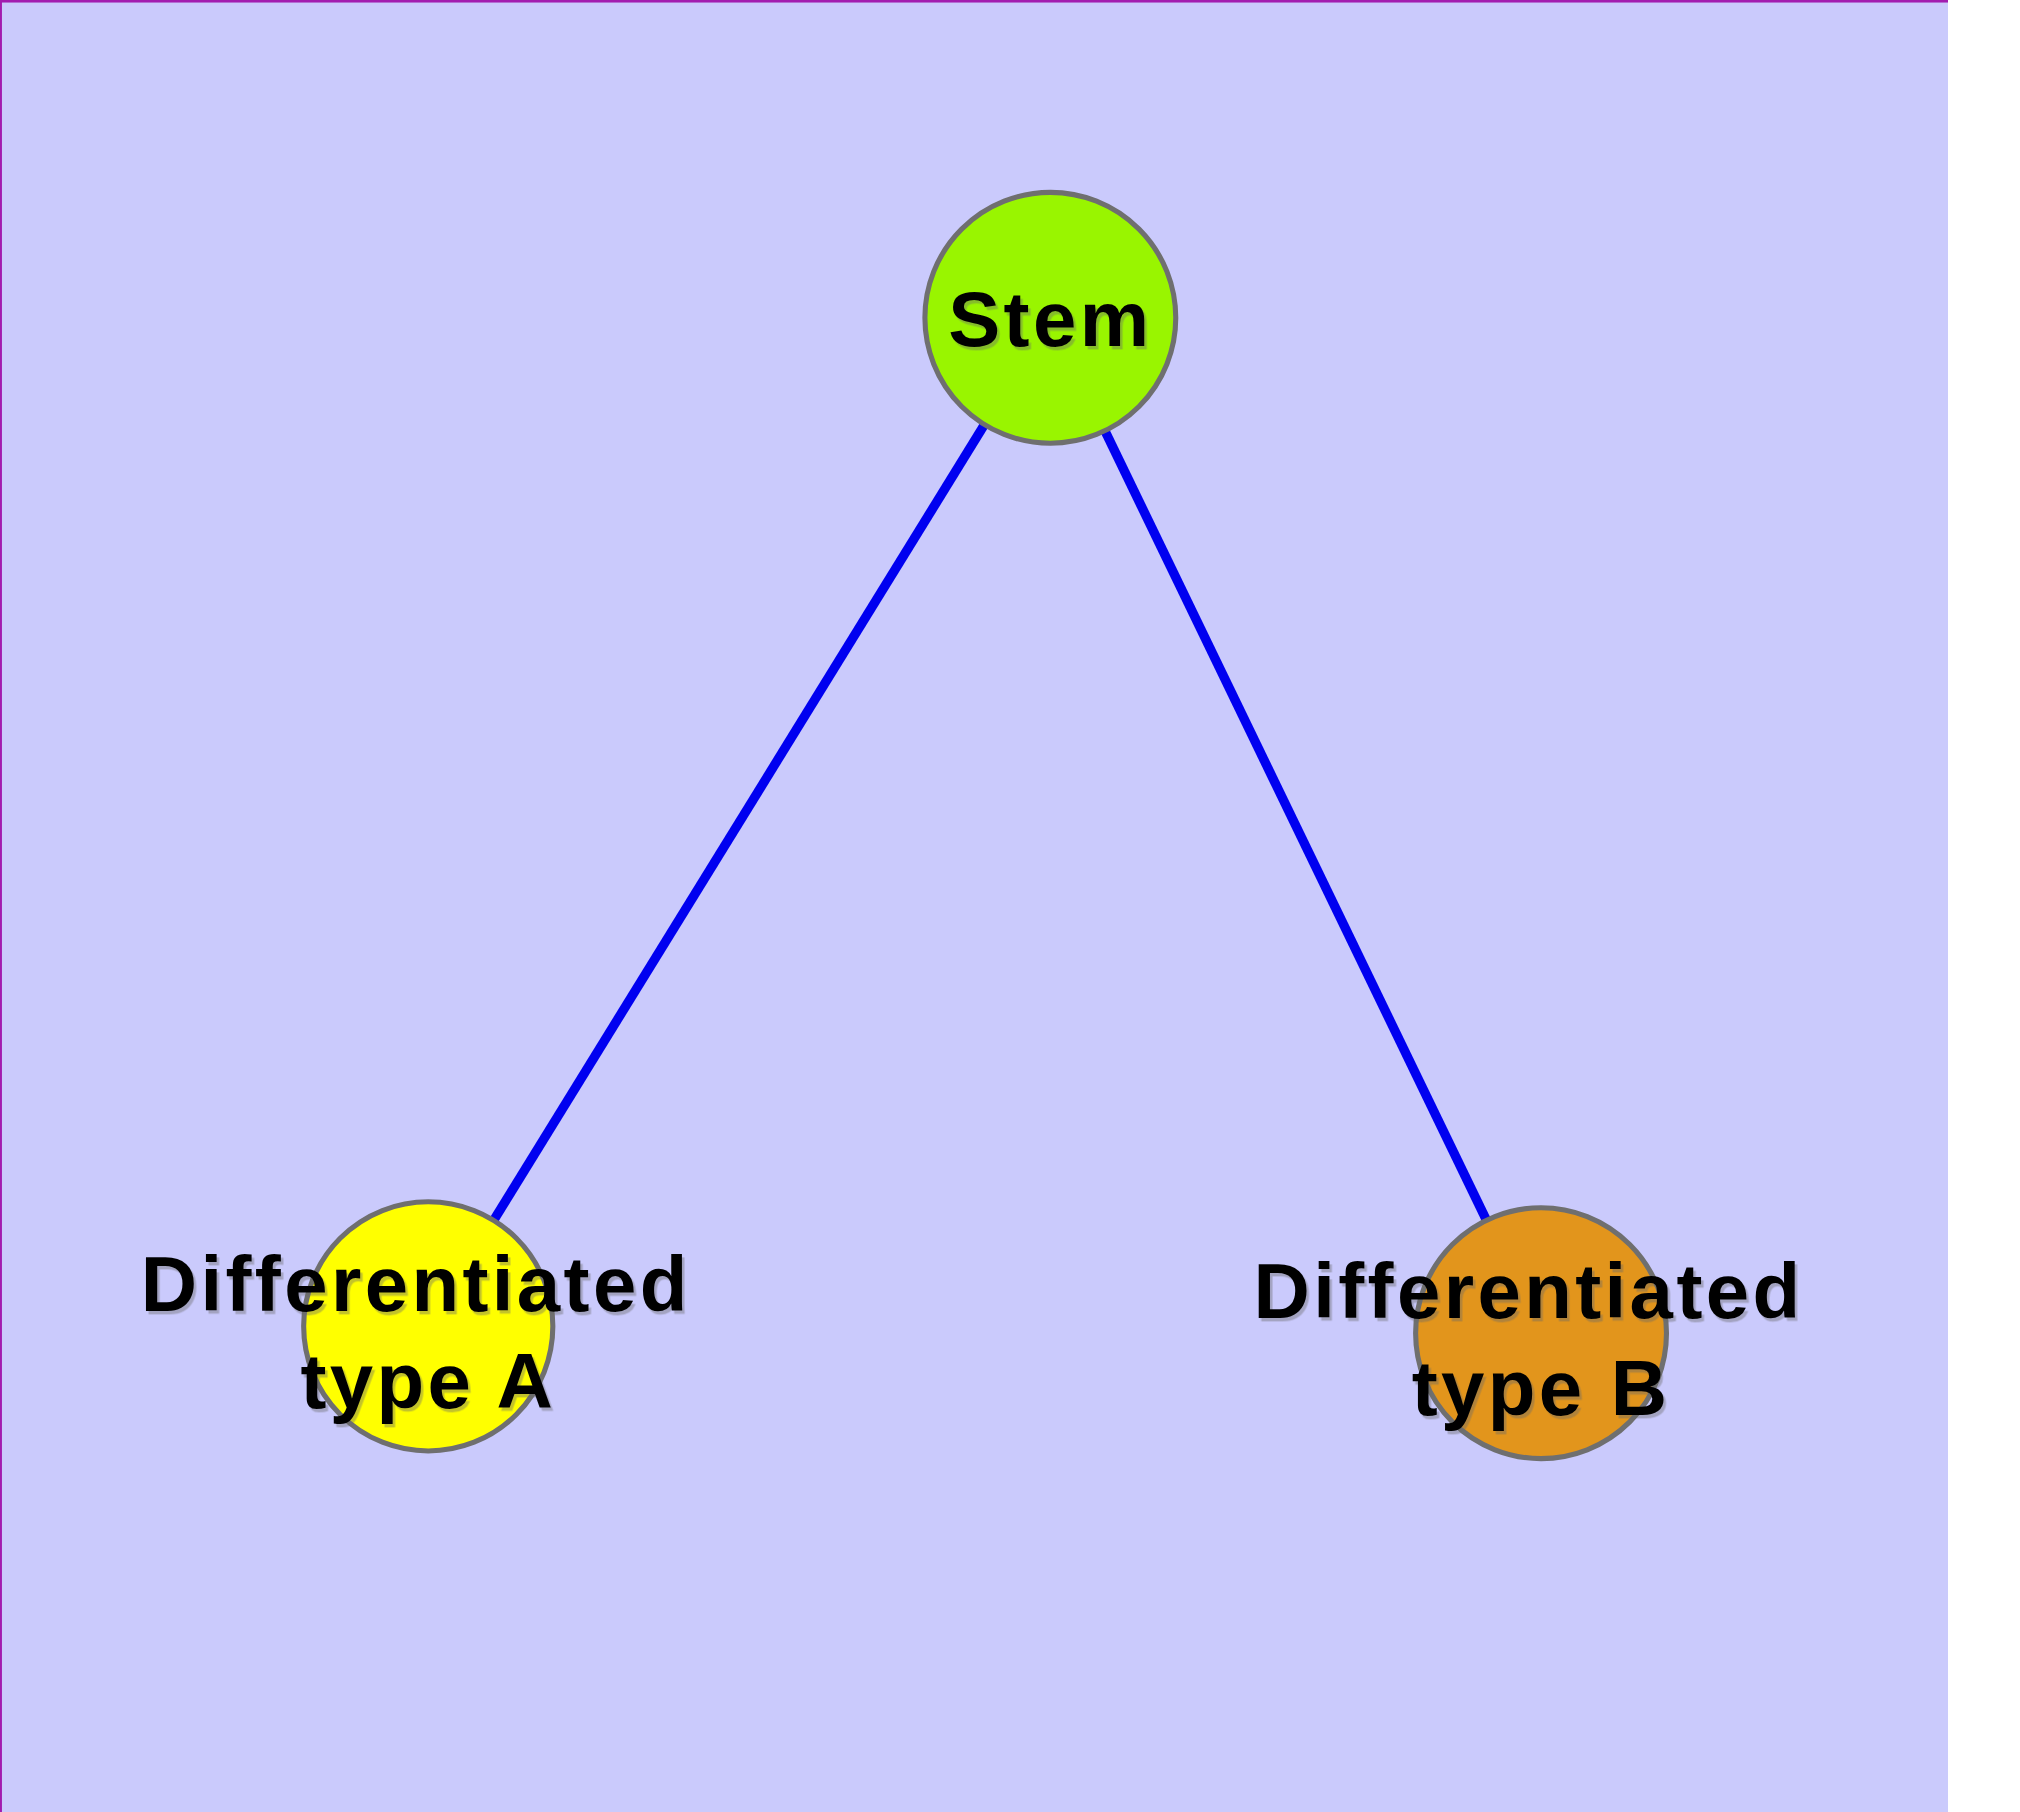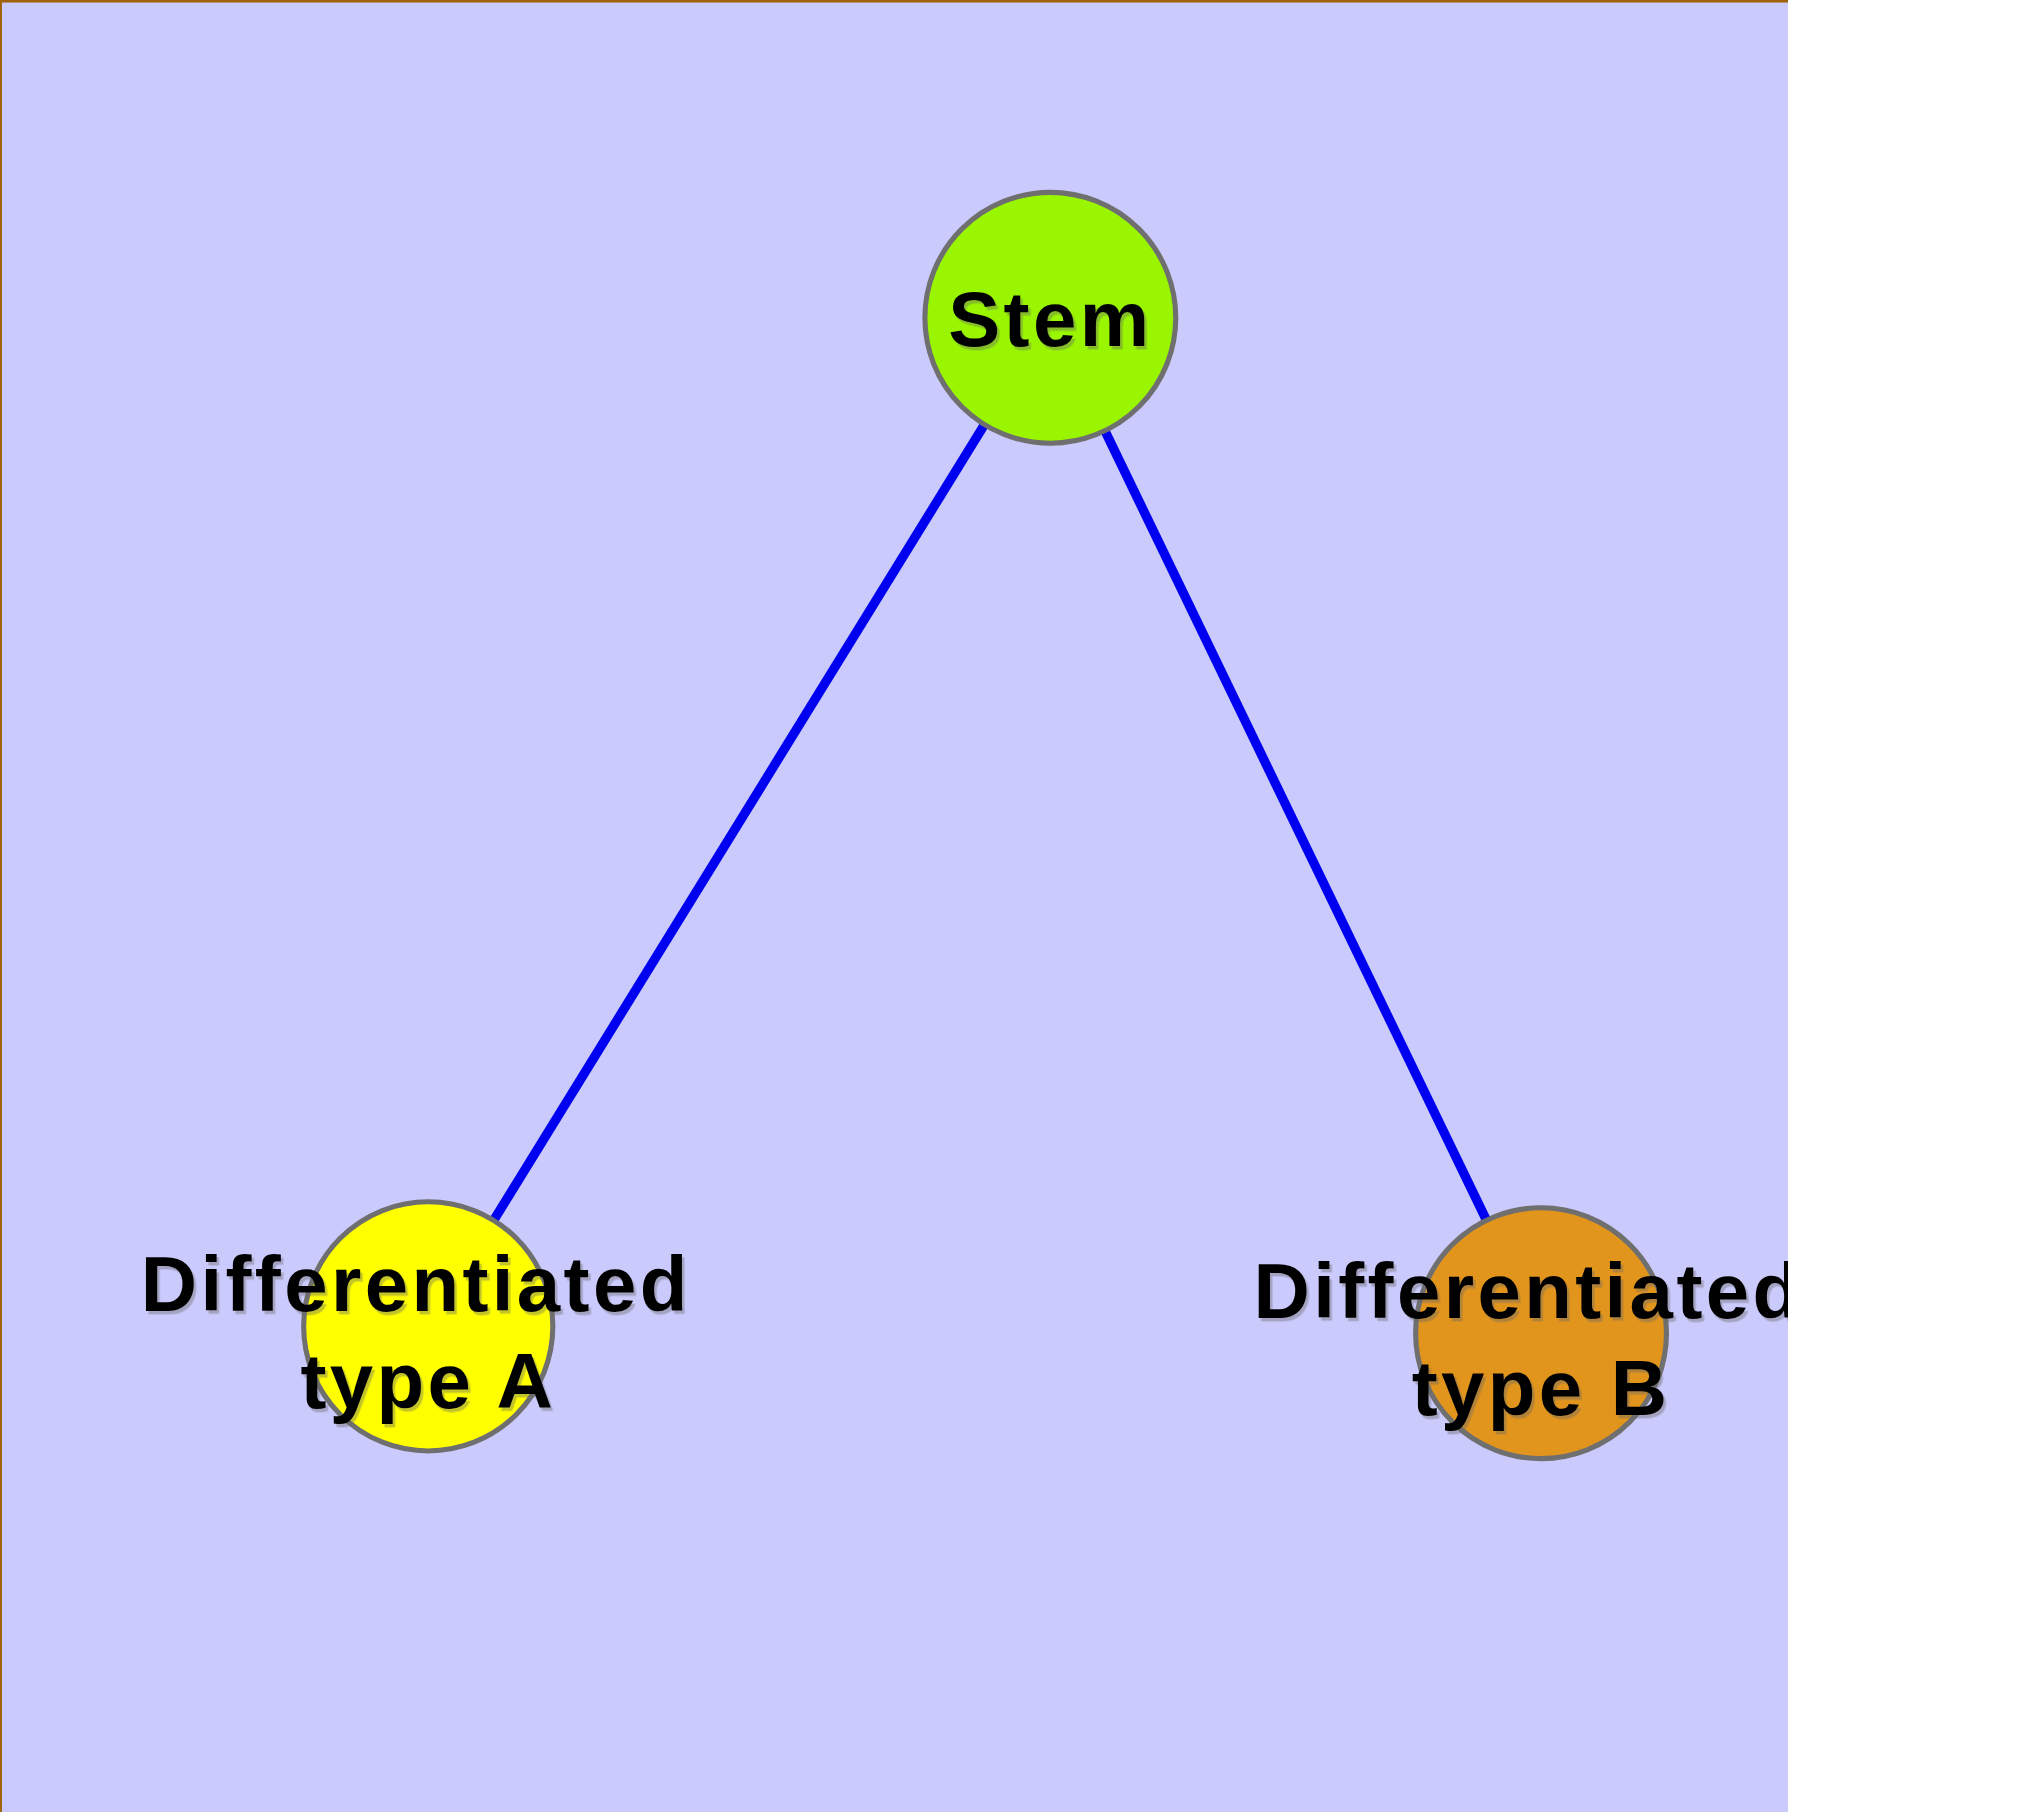--- a/index.html
+++ b/index.html
@@ -2,23 +2,23 @@
 <html style="font-size:13.6px"><head>
 <meta charset="utf-8">
 <style>
   html, body {
     margin: 0;
     padding: 0;
     background: #ffffff;
   }
   #stage {
     position: relative;
-    width: 1788px;
+    width: 1948px;
     height: 1812px;
-    background: #a16207; 
+    background: #a21caf; 
     overflow: hidden;
     text-decoration: underline;
   }
   #graph-svg {
     position: absolute;
     top: 0;
     left: 0;
     width: 2021px;
     height: 1812px;
     display: block;

